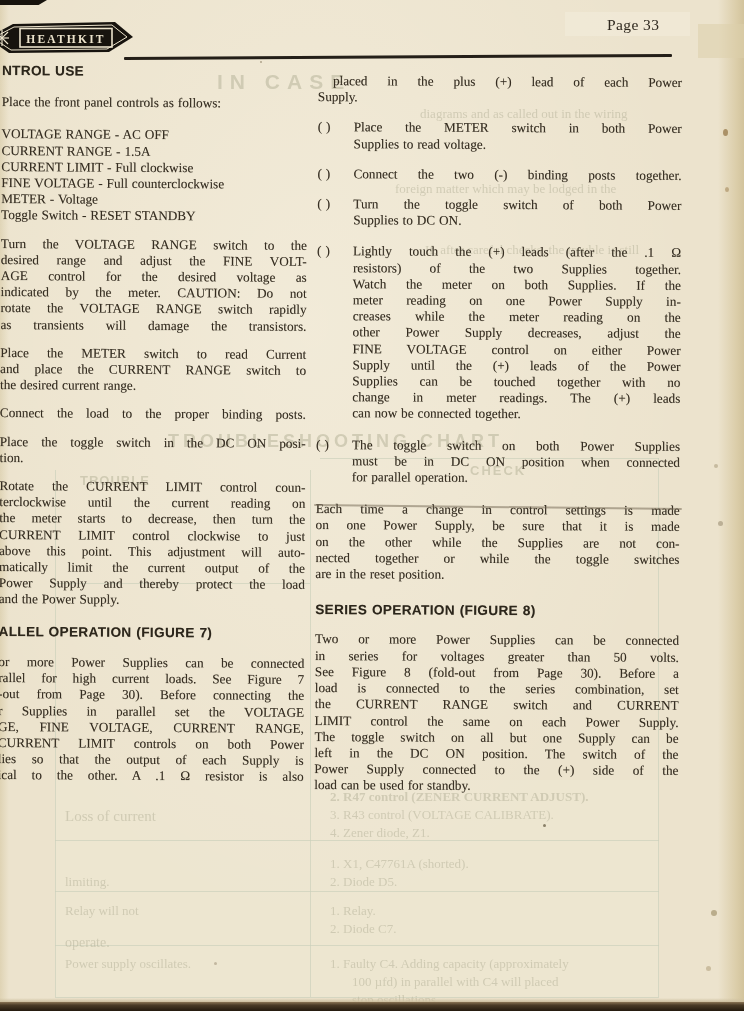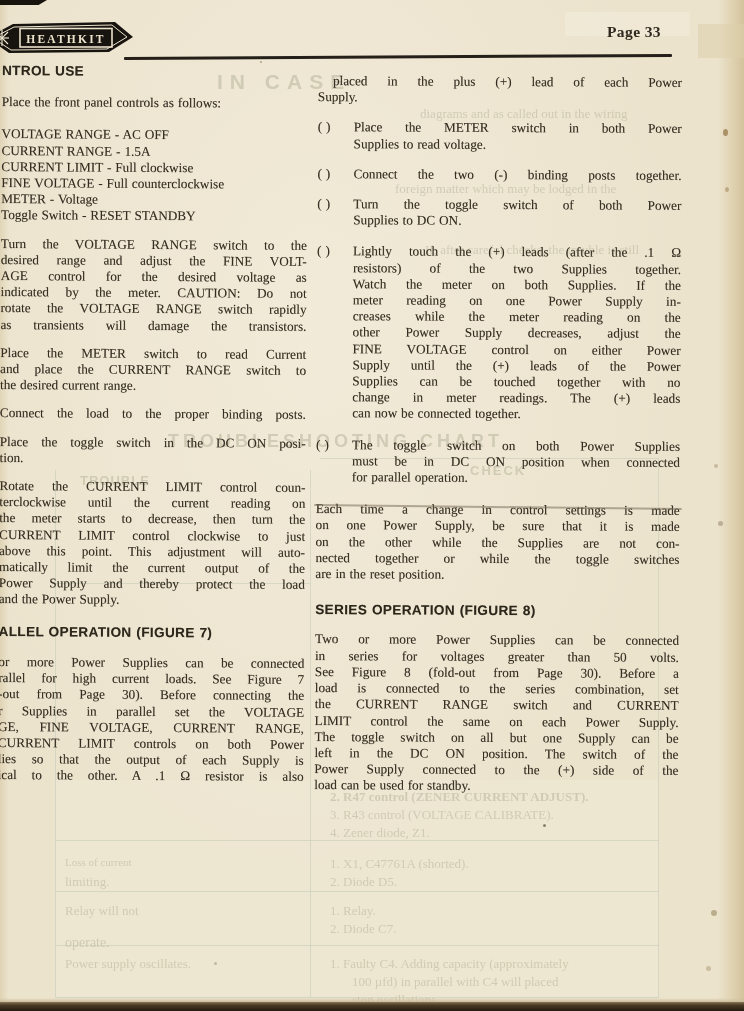--- a/index.html
+++ b/index.html
@@ -6,22 +6,22 @@
   #page{
     position:relative;width:744px;height:1011px;overflow:hidden;
     background:
       radial-gradient(ellipse at 42% 32%, rgba(255,252,242,.30), rgba(255,252,242,0) 62%),
       linear-gradient(90deg, #dfd3b4 0, #ece3cd 1.2%, #ece3cd 96.5%, #dbcda9 99%, #d2c39c 100%),
       #ece3cd;
     font-family:"Liberation Serif",serif;
   }
   
   #logo{position:absolute;left:-5px;top:20px;width:140px;height:36px;}
-  #page-number{position:absolute;left:607px;top:23px;font-size:15.5px;color:#2e281e;
-    letter-spacing:.4px;font-weight:bold;}
+  #page-number{position:absolute;left:607px;top:16px;font-size:15.5px;color:#2e281e;
+    letter-spacing:.4px;}
   #header-rule{position:absolute;left:124px;top:57px;width:548px;height:2.6px;
     background:#241f18;transform:rotate(-.32deg);transform-origin:left center;border-radius:1px;}
   #edge-sliver{position:absolute;left:0;top:0;width:47px;height:5px;background:#17130d;
     clip-path:polygon(0 0,100% 0,82% 100%,0 100%);}
   
   .col{position:absolute;color:#352d21;font-size:13.2px;line-height:16.2px;
     word-spacing:.05em;text-shadow:.2px .2px 0 rgba(53,45,33,.35);}
   #col-left{left:2px;top:63px;width:306px;transform:rotate(.35deg);transform-origin:top left;}
   #col-right{left:318px;top:73px;width:364px;transform:rotate(.3deg);transform-origin:top left;}
   .hd{font-family:"Liberation Sans",sans-serif;font-weight:700;font-size:13.6px;
@@ -71,21 +71,21 @@
       <div class="g-text g-bold" style="left: 217px; top: 70px; font-size: 21px; letter-spacing: 7px;">IN CASE</div>
       <div class="g-text" style="left: 395px; top: 181px; font-size: 13px; letter-spacing: 0px;">foreign matter which may be lodged in the</div>
       <div class="g-text" style="left: 420px; top: 106px; font-size: 13px; letter-spacing: 0px;">diagrams and as called out in the wiring</div>
       <div class="g-text" style="left: 425px; top: 242px; font-size: 13px; letter-spacing: 0px;">If, after careful checks, the trouble is still</div>
       <div class="g-text g-bold" style="left: 168px; top: 431px; font-size: 18px; letter-spacing: 4px;">TROUBLESHOOTING CHART</div>
       <div class="g-text g-bold" style="left: 80px; top: 473px; font-size: 13px; letter-spacing: 1px;">TROUBLE</div>
       <div class="g-text g-bold" style="left: 470px; top: 463px; font-size: 13px; letter-spacing: 2px;">CHECK</div>
       <div class="g-text" style="left: 330px; top: 789px; font-size: 13px; letter-spacing: 0px; font-weight: bold;">2.   R47 control (ZENER CURRENT ADJUST).</div>
       <div class="g-text" style="left: 330px; top: 807px; font-size: 13px; letter-spacing: 0px;">3.   R43 control (VOLTAGE CALIBRATE).</div>
       <div class="g-text" style="left: 330px; top: 825px; font-size: 13px; letter-spacing: 0px;">4.   Zener diode, Z1.</div>
-      <div class="g-text" style="left: 65px; top: 856px; font-size: 11px; letter-spacing: 0px;">Loss of current</div>
+      <div class="g-text" style="left: 65px; top: 808px; font-size: 15px; letter-spacing: 0px;">Loss of current</div>
       <div class="g-text" style="left: 65px; top: 874px; font-size: 13px; letter-spacing: 0px;">limiting.</div>
       <div class="g-text" style="left: 330px; top: 856px; font-size: 13px; letter-spacing: 0px;">1.   X1, C47761A (shorted).</div>
       <div class="g-text" style="left: 330px; top: 874px; font-size: 13px; letter-spacing: 0px;">2.   Diode D5.</div>
       <div class="g-text" style="left: 65px; top: 903px; font-size: 13px; letter-spacing: 0px; text-align: center;">Relay will not</div>
       <div class="g-text" style="left: 65px; top: 935px; font-size: 14px; letter-spacing: 0px; font-family: Liberation Serif, serif;">operate.</div>
       <div class="g-text" style="left: 330px; top: 903px; font-size: 13px; letter-spacing: 0px;">1.   Relay.</div>
       <div class="g-text" style="left: 330px; top: 921px; font-size: 13px; letter-spacing: 0px;">2.   Diode C7.</div>
       <div class="g-text" style="left: 65px; top: 956px; font-size: 13px; letter-spacing: 0px;">Power supply oscillates.</div>
       <div class="g-text" style="left: 330px; top: 956px; font-size: 13px; letter-spacing: 0px;">1.   Faulty C4. Adding capacity (approximately</div>
       <div class="g-text" style="left: 352px; top: 974px; font-size: 13px; letter-spacing: 0px;">100 µfd) in parallel with C4 will placed</div>

